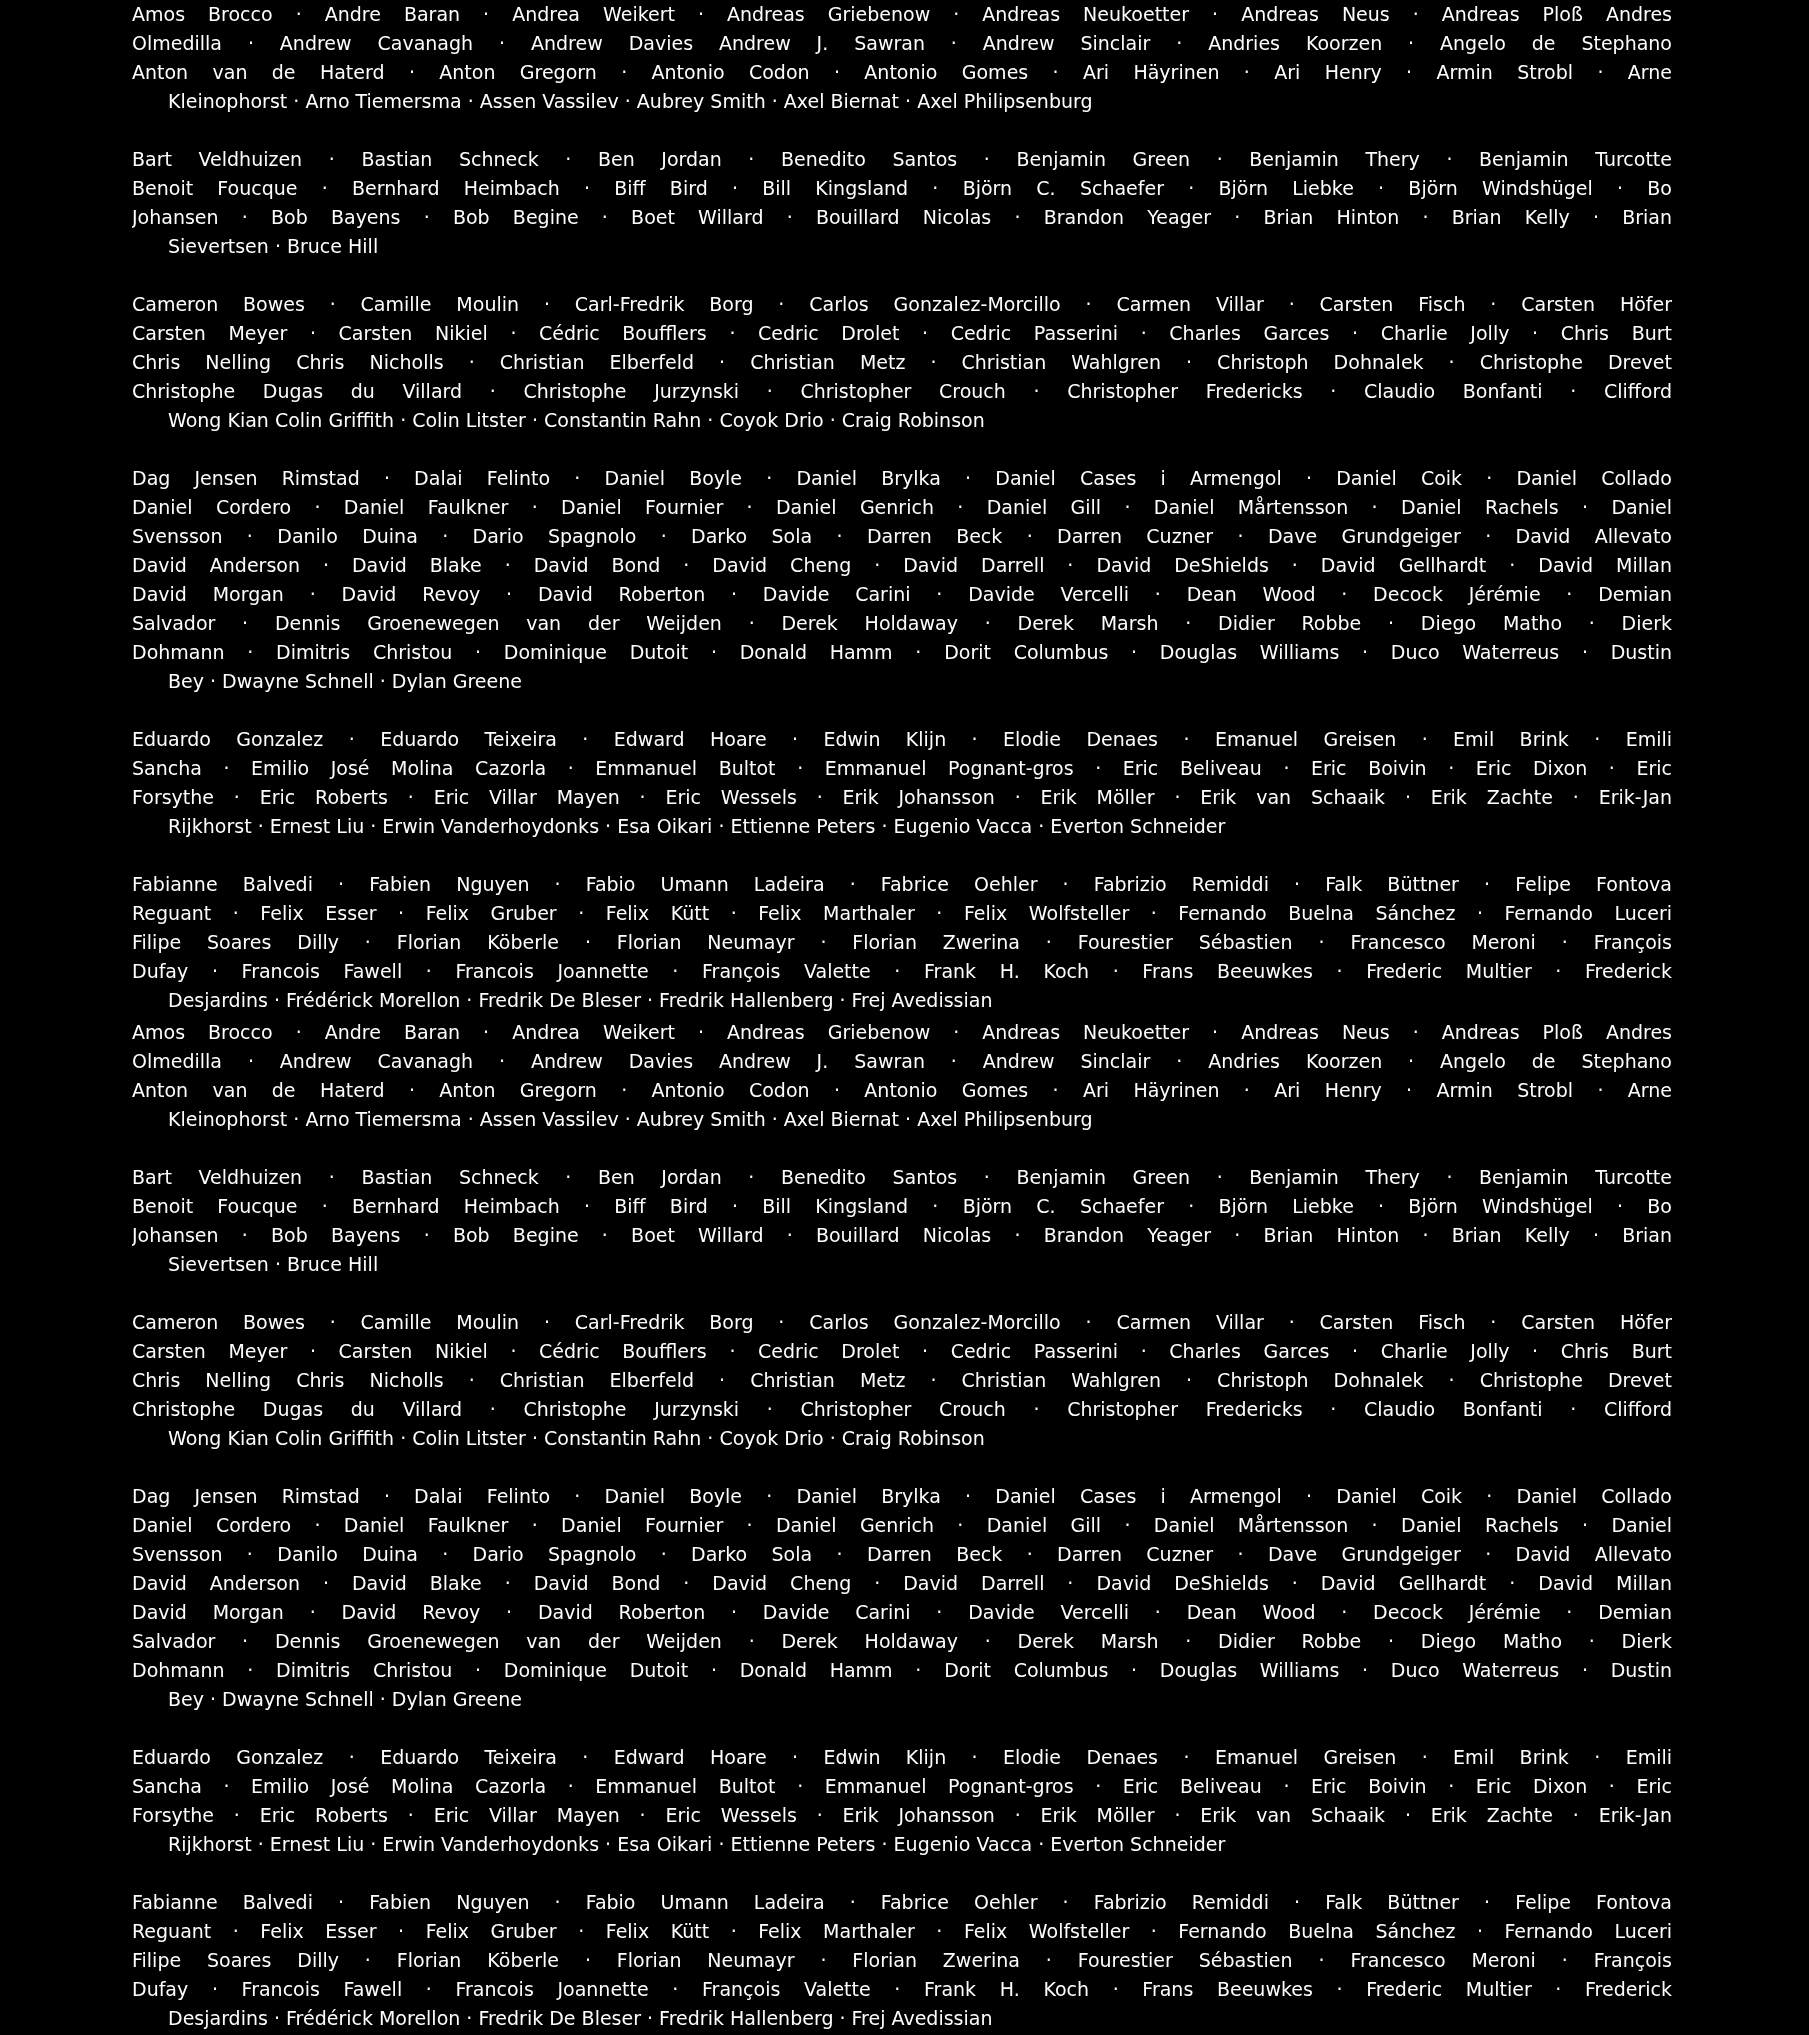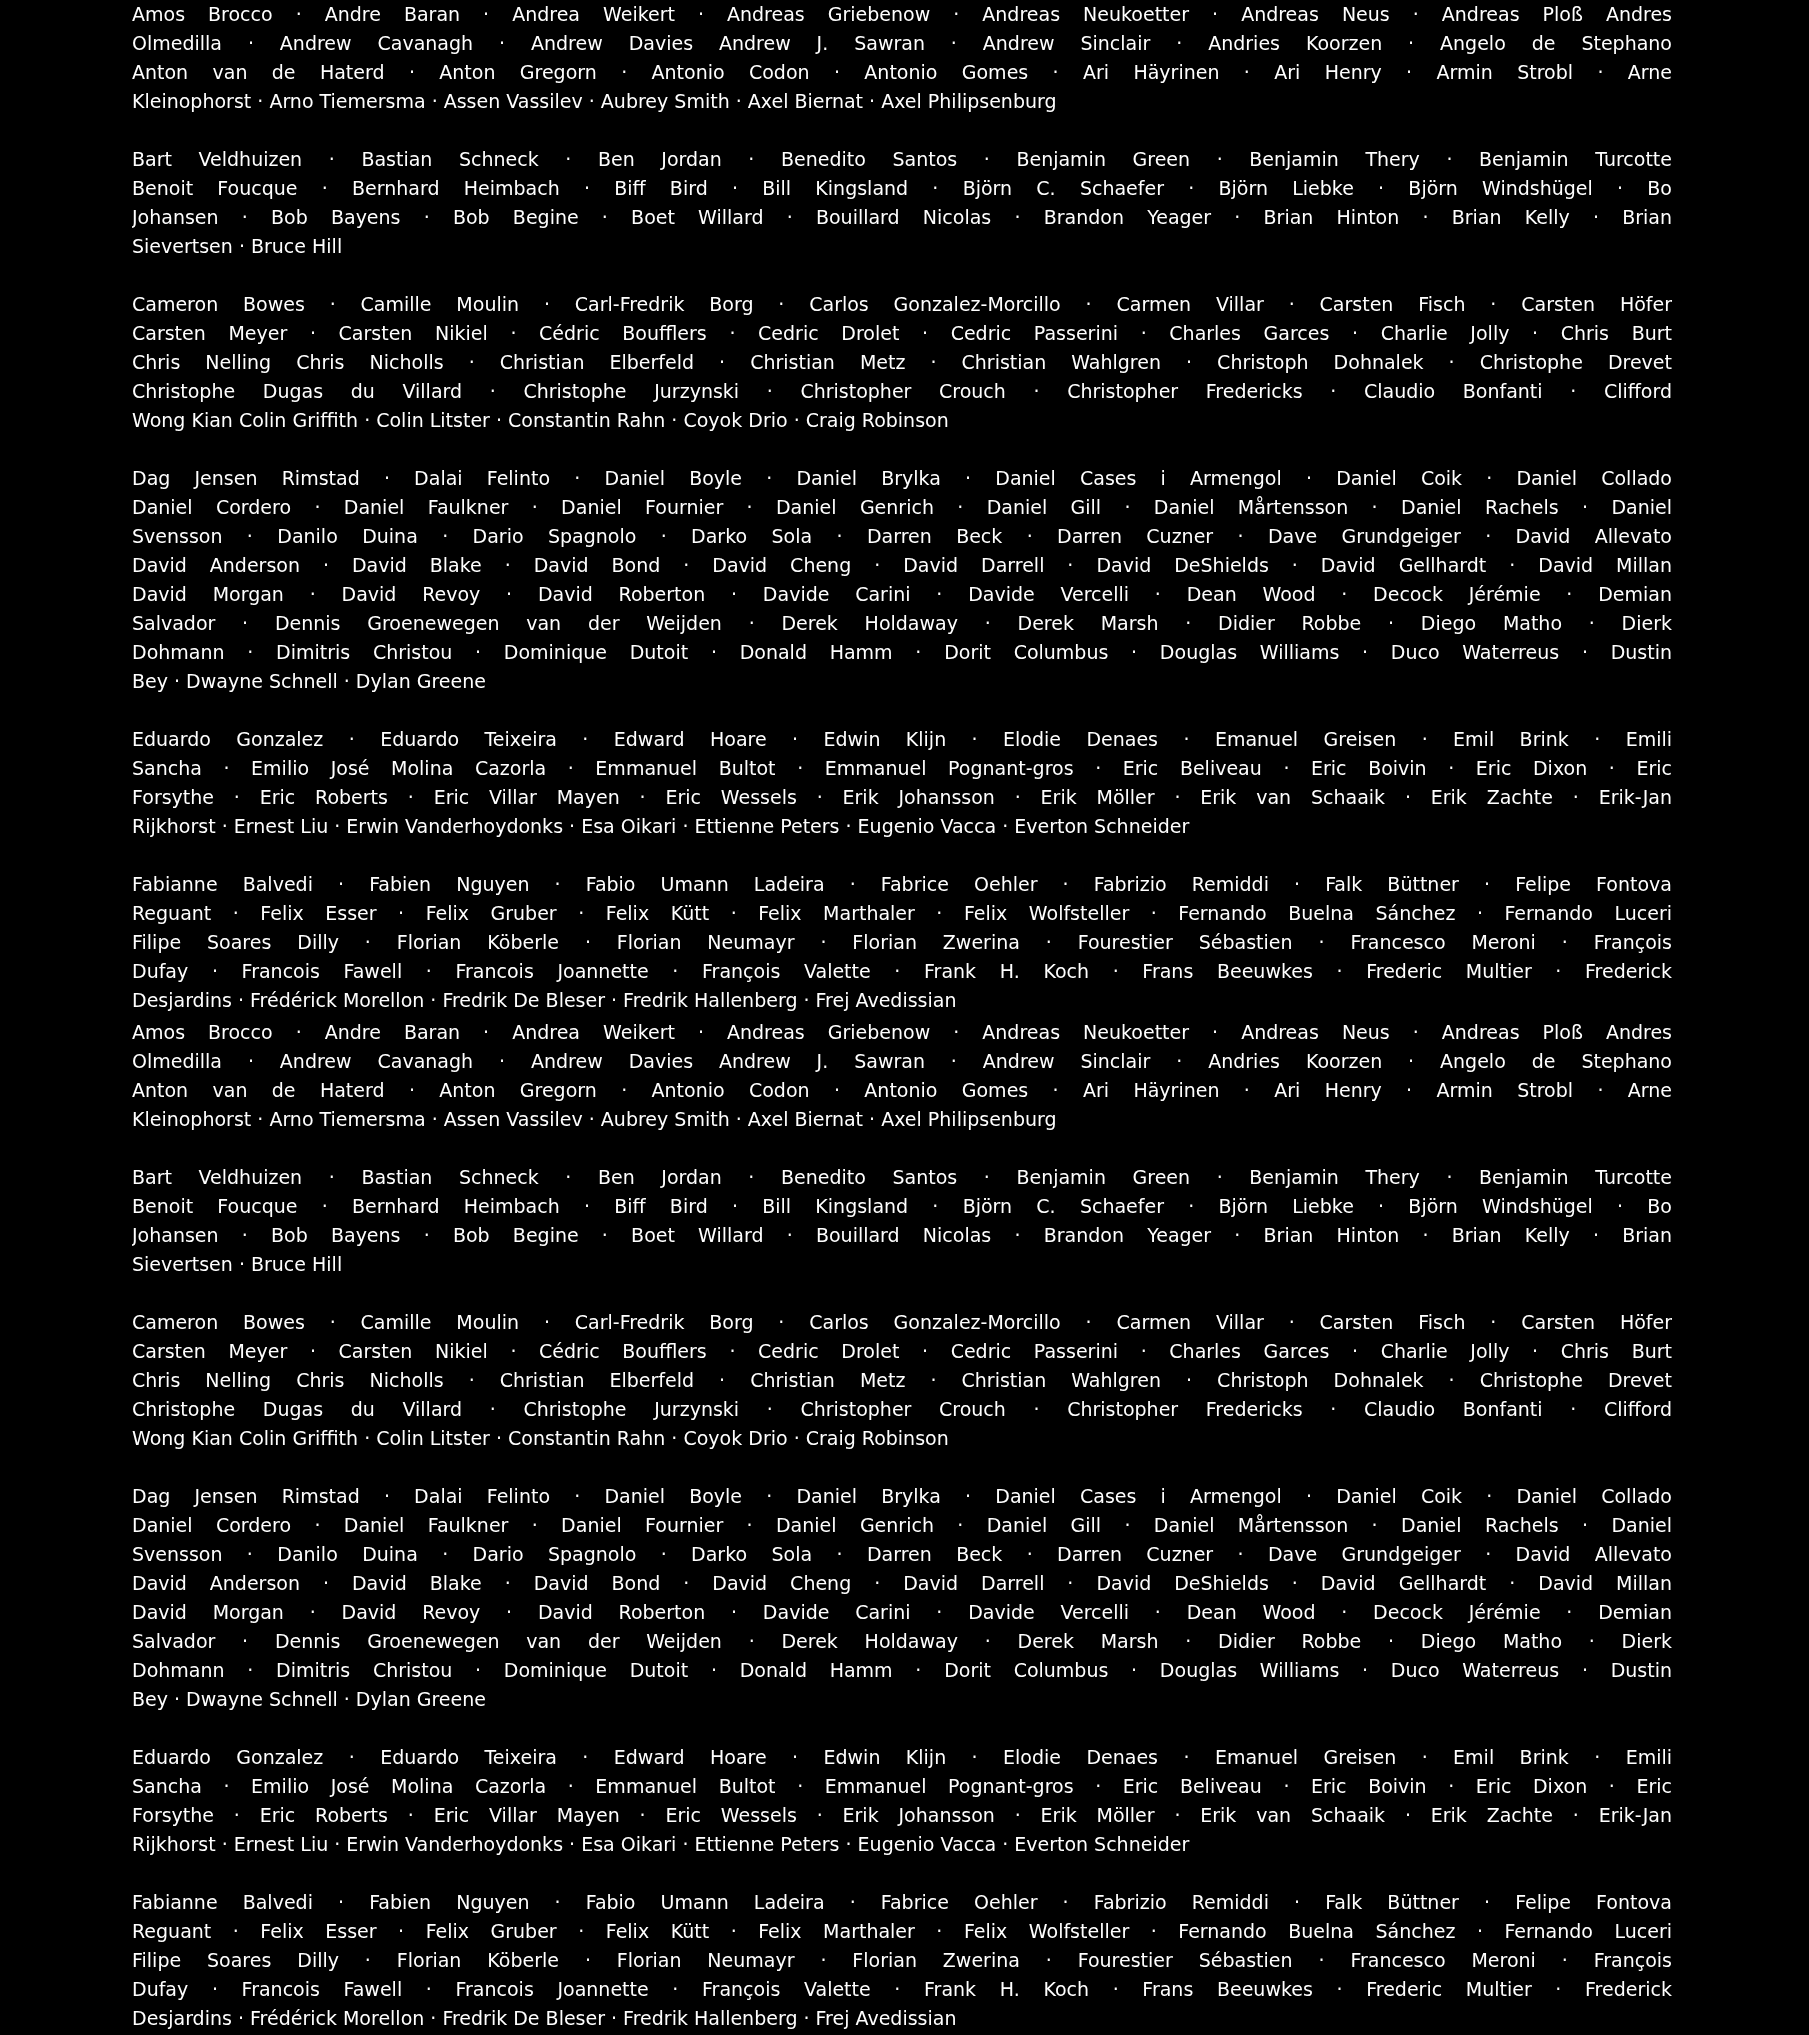--- a/index.html
+++ b/index.html
@@ -43,20 +43,21 @@
   }
   .cline {
     height: 29px;
     overflow: hidden;
     text-align: justify;
     text-align-last: justify;
     white-space: normal;
   }
   .cline.last {
     text-align-last: left;
+    margin-left: 36px;
   }
 </style>
 </head>
 <body style="background: rgb(0, 0, 0);">
 
 <div class="viewport">
   <div class="credits-block first">
     <div class="credits-inner" style="color: rgb(255, 255, 255);">
         <div class="cpara">
           <div class="cline">Amos Brocco · Andre Baran · Andrea Weikert · Andreas Griebenow · Andreas Neukoetter · Andreas Neus · Andreas Ploß Andres</div>

